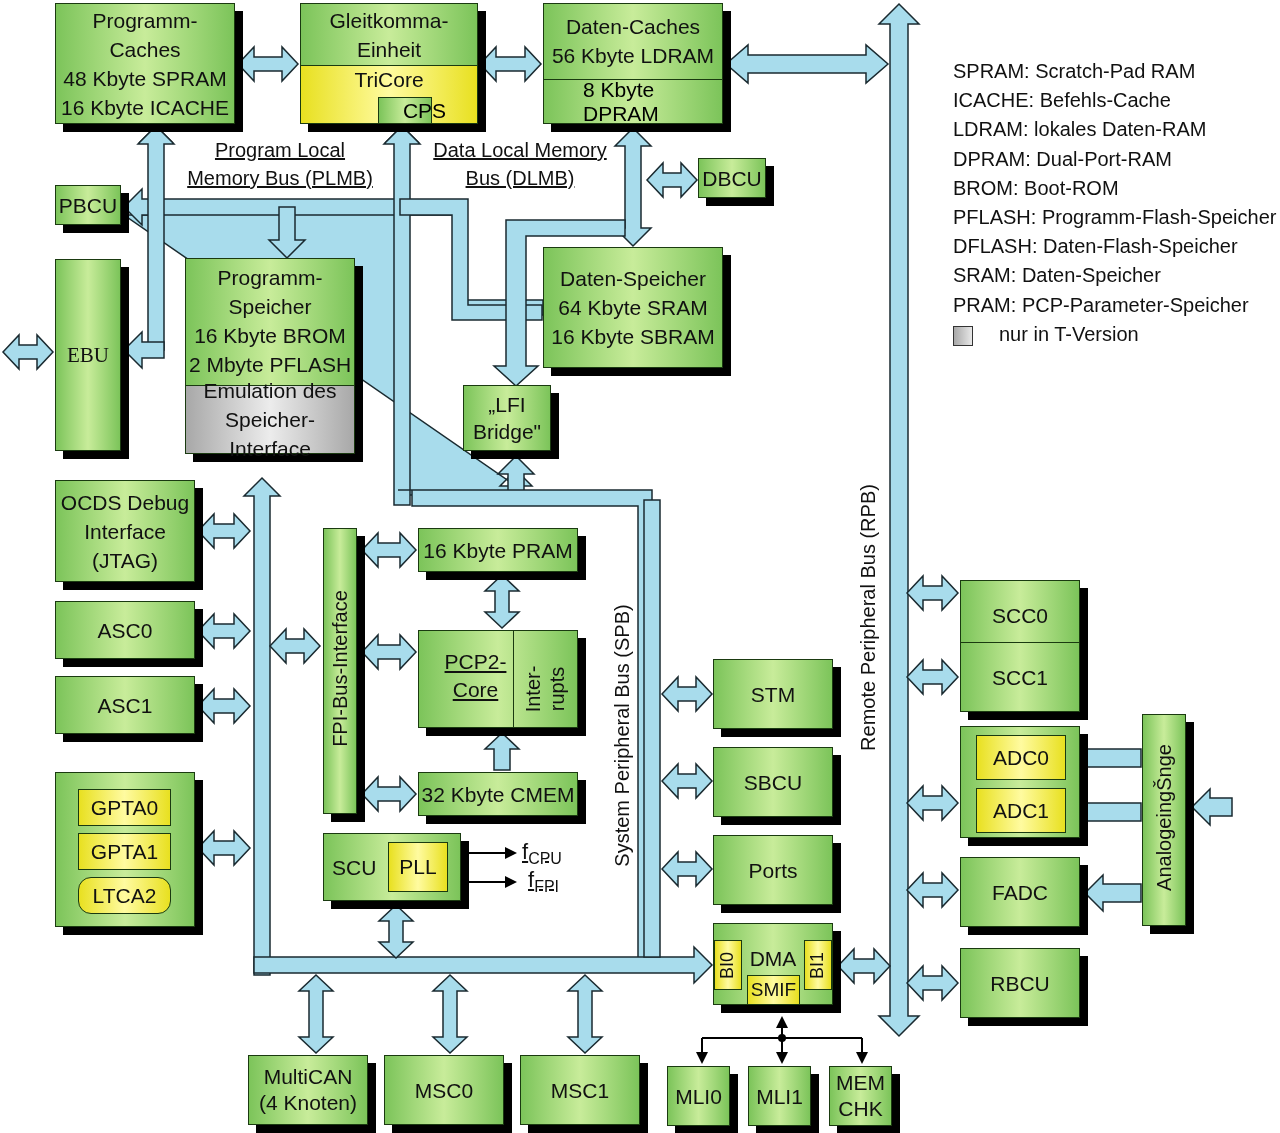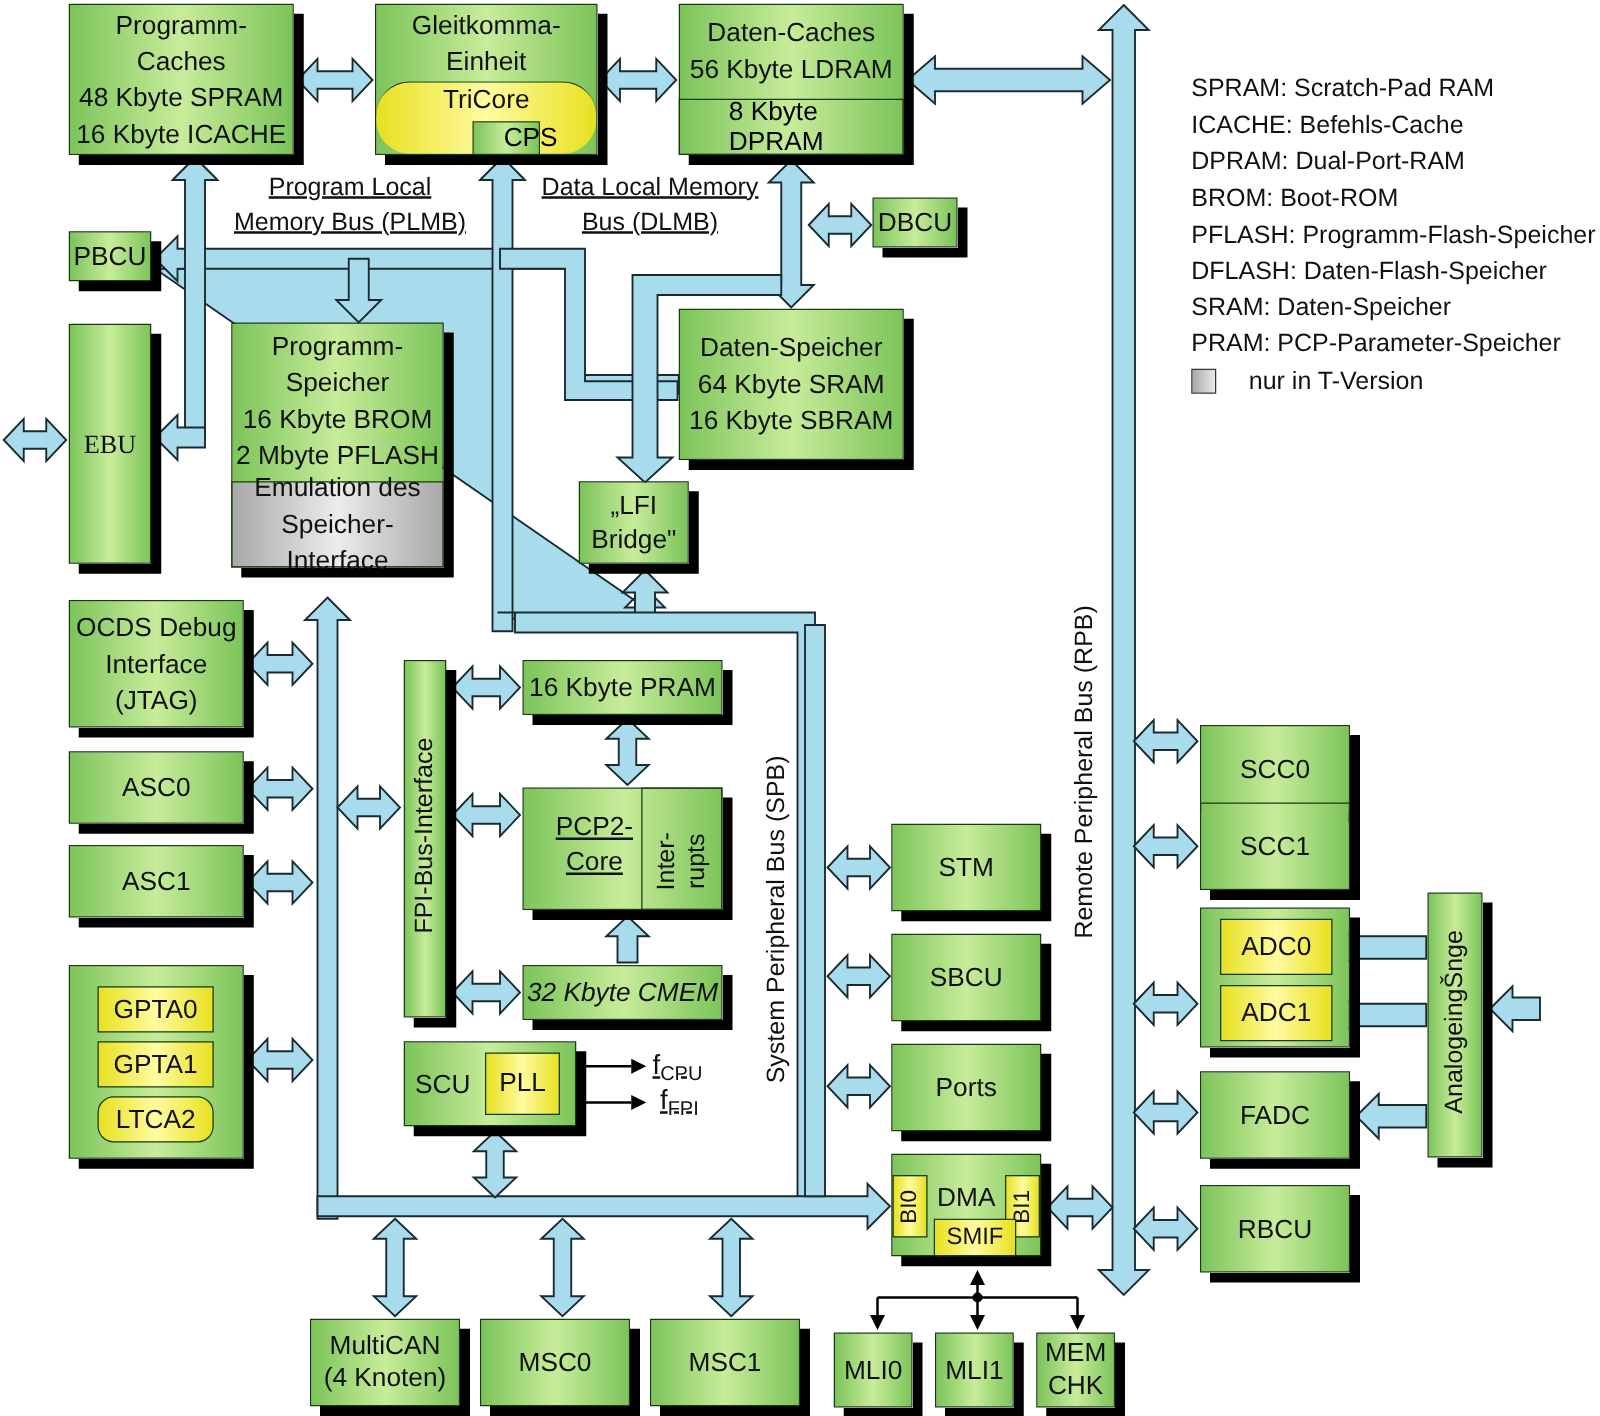--- a/index.html
+++ b/index.html
@@ -104,21 +104,21 @@
   <span>Programm-</span>
   <span>Caches</span>
   <span>48 Kbyte SPRAM</span>
   <span>16 Kbyte ICACHE</span>
 </div>
 
 <div class="blk" style="left:300px;top:3px;width:178px;height:121px;justify-content:flex-start;">
   <span style="margin-top:2px">Gleitkomma-</span>
   <span>Einheit</span>
 </div>
-<div class="yel" style="left:301px;top:65px;width:176px;height:58px;align-items:flex-start;border-width:1px 0 0 0;border-radius:27px;">
+<div class="yel" style="left:301px;top:65px;width:176px;height:58px;align-items:flex-start;border-width:1px 0 0 0;">
   <span style="margin-top:2px">TriCore</span>
 </div>
 <div class="sub" style="left:378px;top:97px;width:54px;height:27px;">
   <span>CPS</span>
 </div>
 
 <div class="blk" style="left:543px;top:3px;width:180px;height:121px;justify-content:flex-start;">
   <span style="margin-top:8px">Daten-Caches</span>
   <span>56 Kbyte LDRAM</span>
 </div>
@@ -191,21 +191,21 @@
 <div class="blk" style="left:418px;top:630px;width:160px;height:98px;"></div>
 <div class="lbl" style="left:418px;top:648px;width:115px;font-size:21px;">
   <div>PCP2-</div>
   <div>Core</div>
 </div>
 <div class="sub" style="left:513px;top:630px;width:65px;height:98px;background:transparent;"></div>
 <div class="vt" style="left:495px;top:665px;width:100px;text-align:center;line-height:24px;font-size:20px;">
   <div>Inter-</div>
   <div>rupts</div>
 </div>
-<div class="blk" style="left:418px;top:772px;width:160px;height:44px;font-style:italic;">
+<div class="blk" style="left:418px;top:772px;width:160px;height:44px;">
   <span>32 Kbyte CMEM</span>
 </div>
 
 <div class="blk" style="left:323px;top:833px;width:138px;height:68px;align-items:flex-start;padding-left:8px;">
   <span>SCU</span>
 </div>
 <div class="yel" style="left:388px;top:842px;width:60px;height:50px;">
   <span>PLL</span>
 </div>
 <div class="lbl" style="left:522px;top:838px;font-size:22px;">
@@ -227,21 +227,21 @@
 
 <div class="blk" style="left:713px;top:923px;width:120px;height:82px;justify-content:flex-start;">
   <span style="margin-top:20px">DMA</span>
 </div>
 <div class="yel" style="left:714px;top:940px;width:28px;height:50px;">
   <span style="transform:rotate(-90deg);font-size:18px;">BI0</span>
 </div>
 <div class="yel" style="left:804px;top:940px;width:28px;height:50px;">
   <span style="transform:rotate(-90deg);font-size:18px;">BI1</span>
 </div>
-<div class="yel" style="left:747px;top:975px;width:66px;height:30px;font-size:19px;">
+<div class="yel" style="left:747px;top:975px;width:53px;height:30px;font-size:19px;">
   <span>SMIF</span>
 </div>
 
 <div class="blk" style="left:960px;top:558px;width:120px;height:70px;margin-top:22px;">
   <span>SCC0</span>
 </div>
 <div class="blk" style="left:960px;top:642px;width:120px;height:70px;">
   <span>SCC1</span>
 </div>
 <div class="blk" style="left:960px;top:726px;width:120px;height:112px;"></div>
@@ -289,20 +289,21 @@
 <div class="lbl" style="left:420px;top:136px;width:200px;">
   <div>Data Local Memory</div>
   <div>Bus (DLMB)</div>
 </div>
 <div class="vt" style="left:472px;top:724px;width:300px;text-align:center;">System Peripheral Bus (SPB)</div>
 <div class="vt" style="left:718px;top:606px;width:300px;text-align:center;">Remote Peripheral Bus (RPB)</div>
 
 <div class="legend">
   <div>SPRAM: Scratch-Pad RAM</div>
   <div>ICACHE: Befehls-Cache</div>
+  <div>LDRAM: lokales Daten-RAM</div>
   <div>DPRAM: Dual-Port-RAM</div>
   <div>BROM: Boot-ROM</div>
   <div>PFLASH: Programm-Flash-Speicher</div>
   <div>DFLASH: Daten-Flash-Speicher</div>
   <div>SRAM: Daten-Speicher</div>
   <div>PRAM: PCP-Parameter-Speicher</div>
   <div>
     <span class="swatch"></span><span>nur in T-Version</span>
   </div>
 </div>

